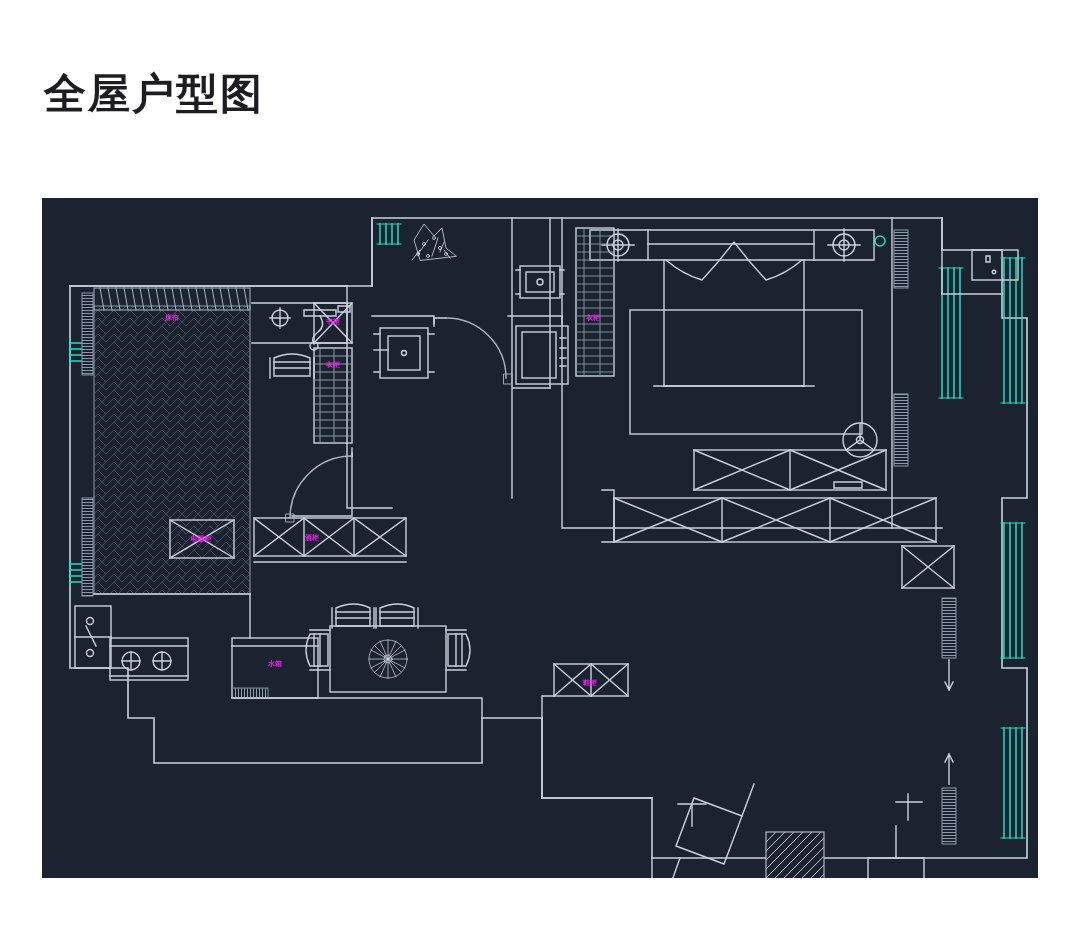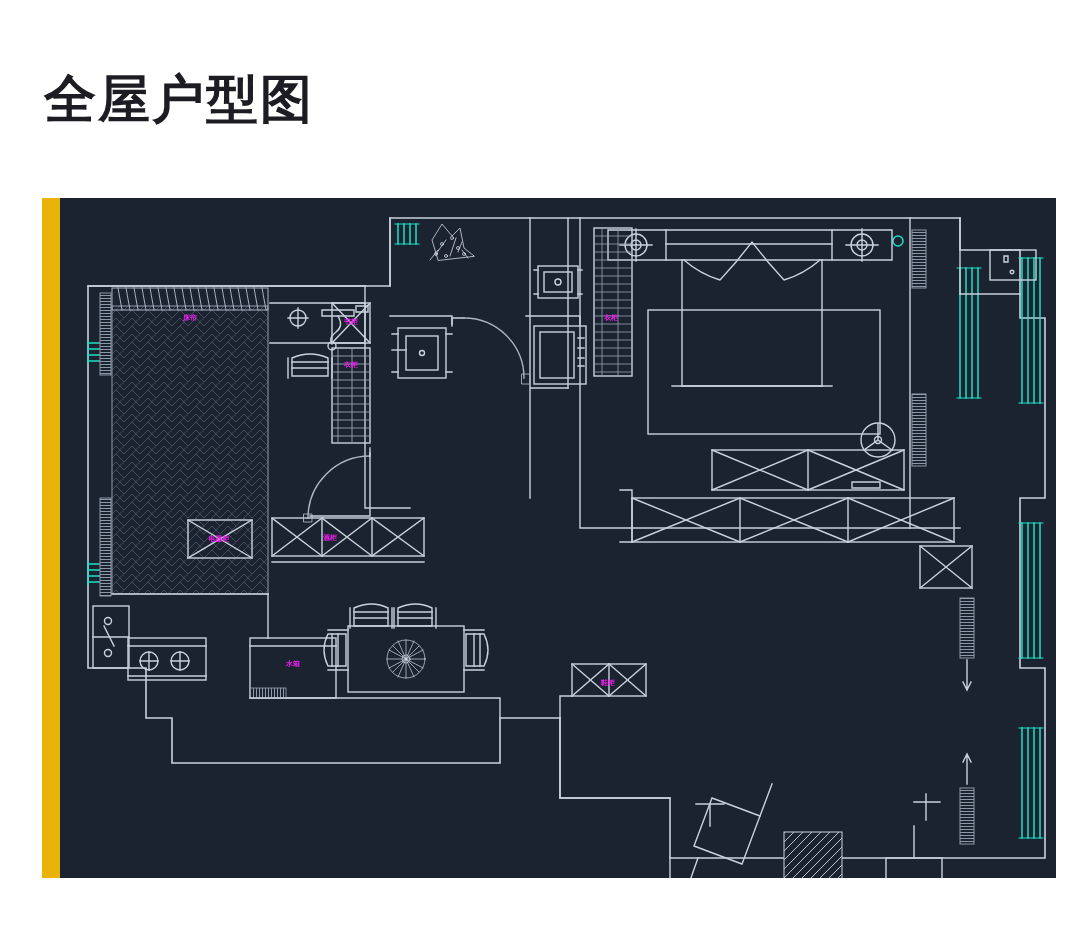--- a/index.html
+++ b/index.html
@@ -7,21 +7,21 @@
   body{
     width:1080px;height:938px;
     background:#ffffff;
     font-family:"DejaVu Sans","Liberation Sans",sans-serif;
     overflow:hidden;
     position:relative;
   }
   #page-title{
     position:absolute;
     left:44px; top:72px;
-    font-size:52px;
+    font-size:42px;
     font-weight:bold;
     letter-spacing:2px;
     color:#1c1c22;
     font-family:"DejaVu Sans","Liberation Sans",sans-serif;
     line-height:1.05;
     white-space:nowrap;
   }
   #plan-wrap{
     position:absolute;
     left:42px; top:198px;
@@ -38,21 +38,21 @@
     text-anchor:middle;
     dominant-baseline:middle;
     paint-order:stroke;
   }
 </style>
 </head>
 <body style="background: rgb(255, 255, 255);">
 
 <div id="page-title">全屋户型图</div>
 
-<div id="plan-wrap" style="background: #eab308; padding-left: 18px;">
+<div id="plan-wrap" style="background: #eab308;">
   <svg id="plan-svg" viewBox="0 0 996 680" xmlns="http://www.w3.org/2000/svg">
 
     <defs>
 
       <pattern id="herring" width="16" height="16" patternUnits="userSpaceOnUse">
         <rect width="16" height="16" fill="#1b2230"></rect>
         <g stroke="#4c5668" stroke-width="0.8" fill="none">
           <path d="M0 8 L8 0 L16 8"></path>
           <path d="M0 16 L8 8 L16 16"></path>
           <path d="M-8 8 L0 0"></path>

